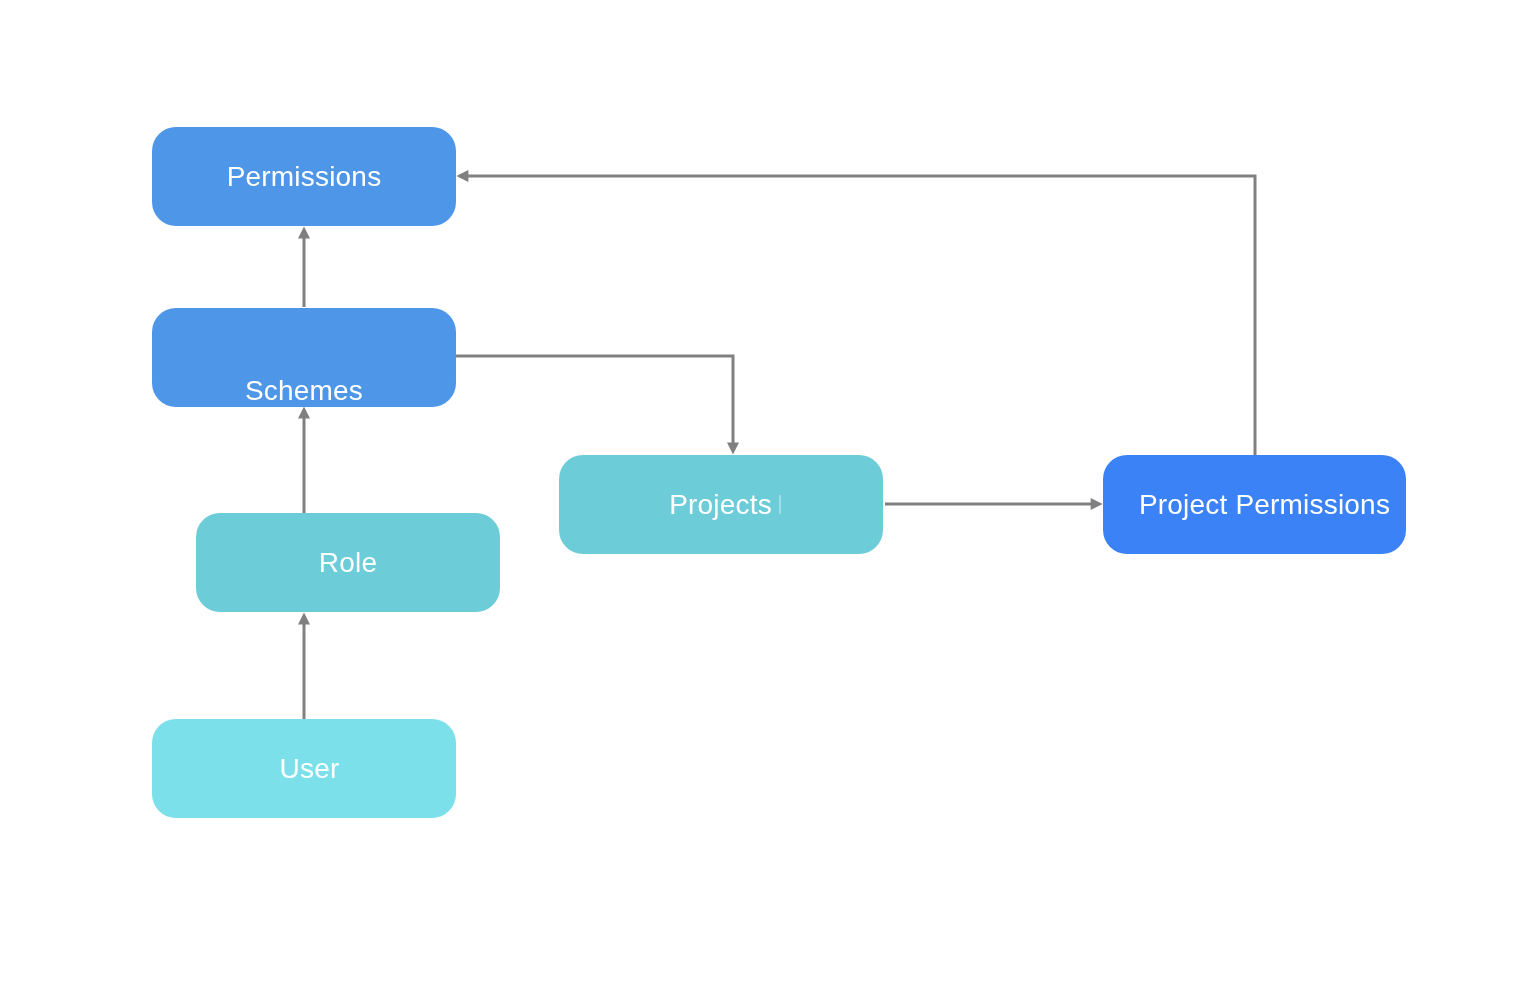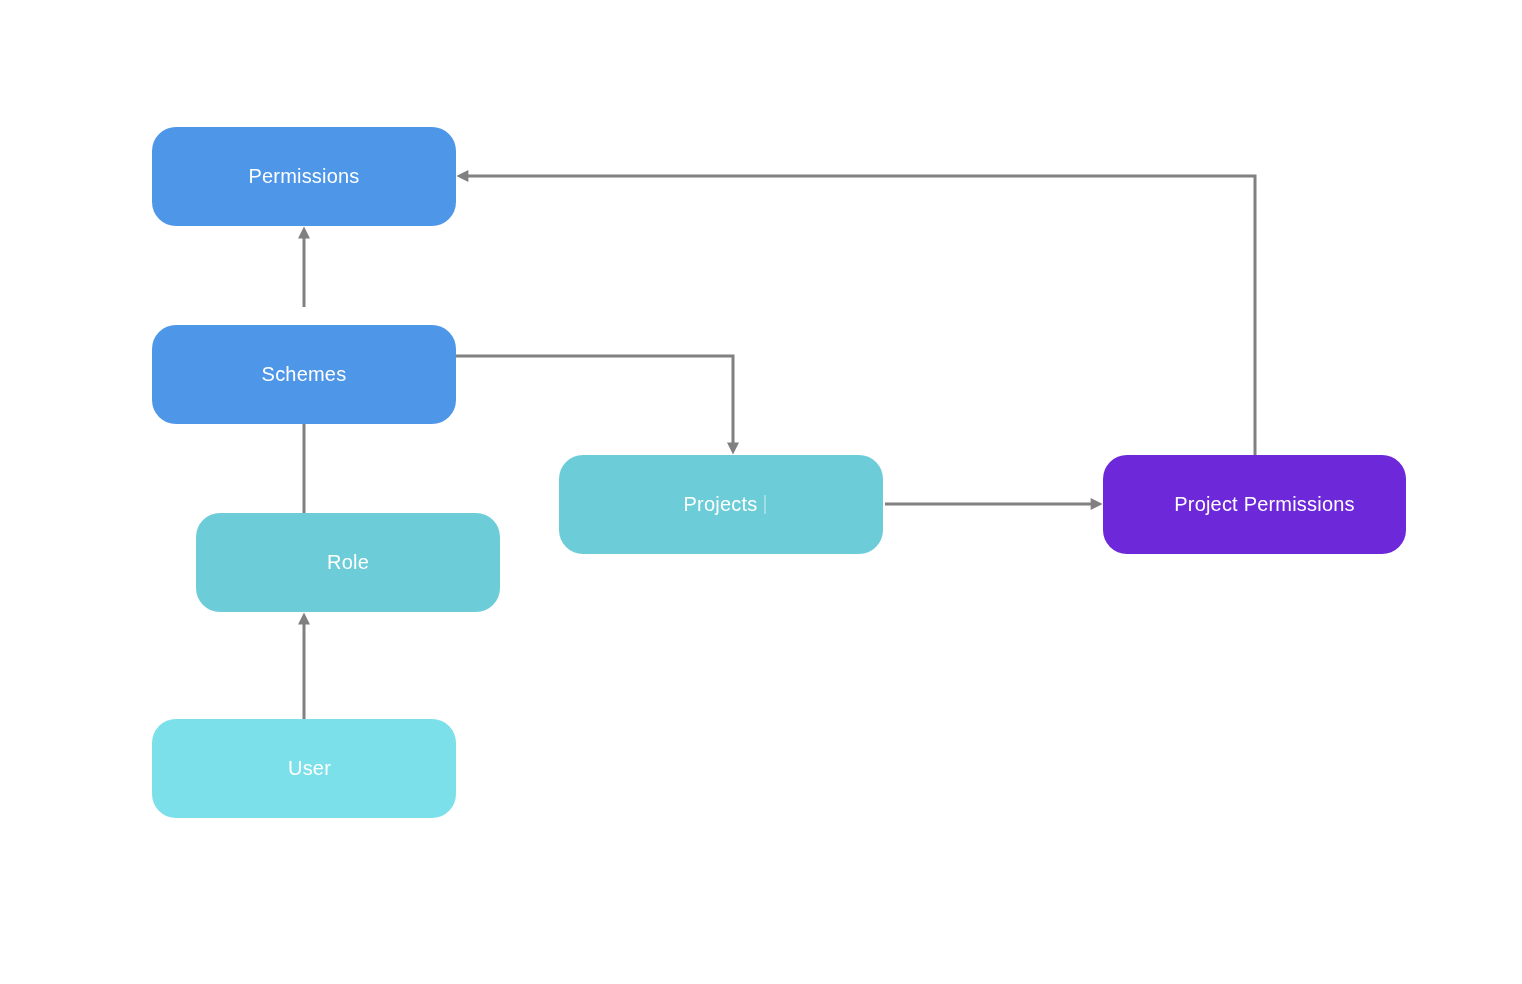--- a/index.html
+++ b/index.html
@@ -29,30 +29,30 @@
   }
   .node {
     position: absolute;
     width: 304px;
     height: 99px;
     border-radius: 24px;
     display: flex;
     align-items: center;
     justify-content: center;
     color: #ffffff;
-    font-size: 20px;
+    font-size: 28px;
     letter-spacing: 0.2px;
     box-sizing: border-box;
     cursor: default;
   }
   .node-label {
     white-space: nowrap;
   }
   #node-permissions          { left: 152px; top: 127px; }
-  #node-schemes              { left: 152px; top: 325px; }
+  #node-schemes              { left: 152px; top: 308px; align-items: flex-end; }
   #node-role                 { left: 152px; top: 513px; margin-left: 44px; }
   #node-user                 { left: 152px; top: 719px; }
   #node-projects             { left: 559px; top: 455px; width: 324px; padding-left: 8px; }
   #node-project-permissions  { left: 1103px; top: 455px; width: 303px; }
   .caret {
     display: inline-block;
     width: 2px;
     height: 19px;
     background: #ffffff;
     opacity: 0.35;
@@ -95,17 +95,17 @@
 
   <div class="node" id="node-user" style="background: rgb(123, 224, 233); padding-left: 11px;">
     <span class="node-label">User</span>
   </div>
 
   <div class="node" id="node-projects" style="background: rgb(108, 205, 216);">
     <span class="node-label">Projects</span>
     <span class="caret"></span>
   </div>
 
-  <div class="node" id="node-project-permissions" style="background: #6d28d9; padding-left: 20px;">
+  <div class="node" id="node-project-permissions" style="background: #3b82f6; padding-left: 20px;">
     <span class="node-label">Project Permissions</span>
   </div>
 
 </div>
 
 </body></html>

